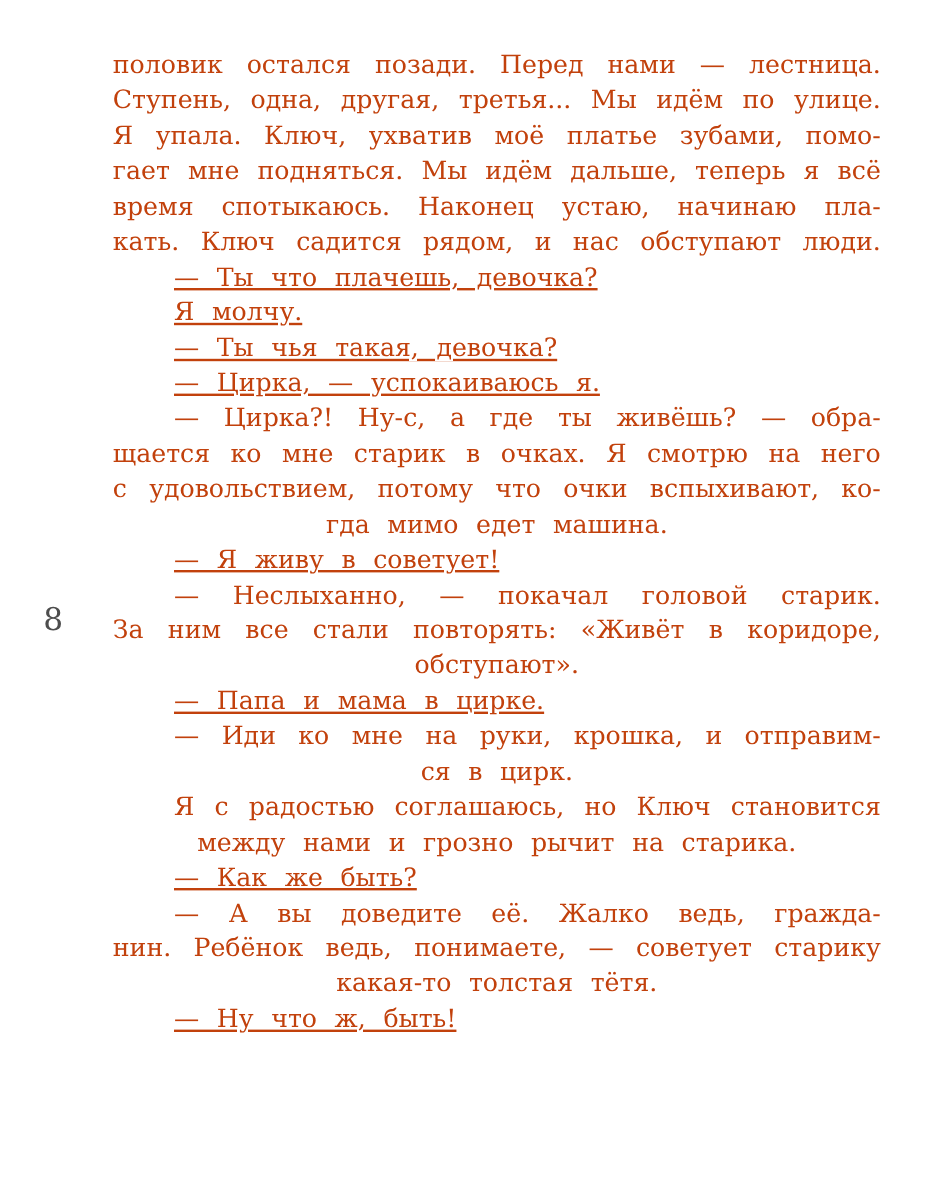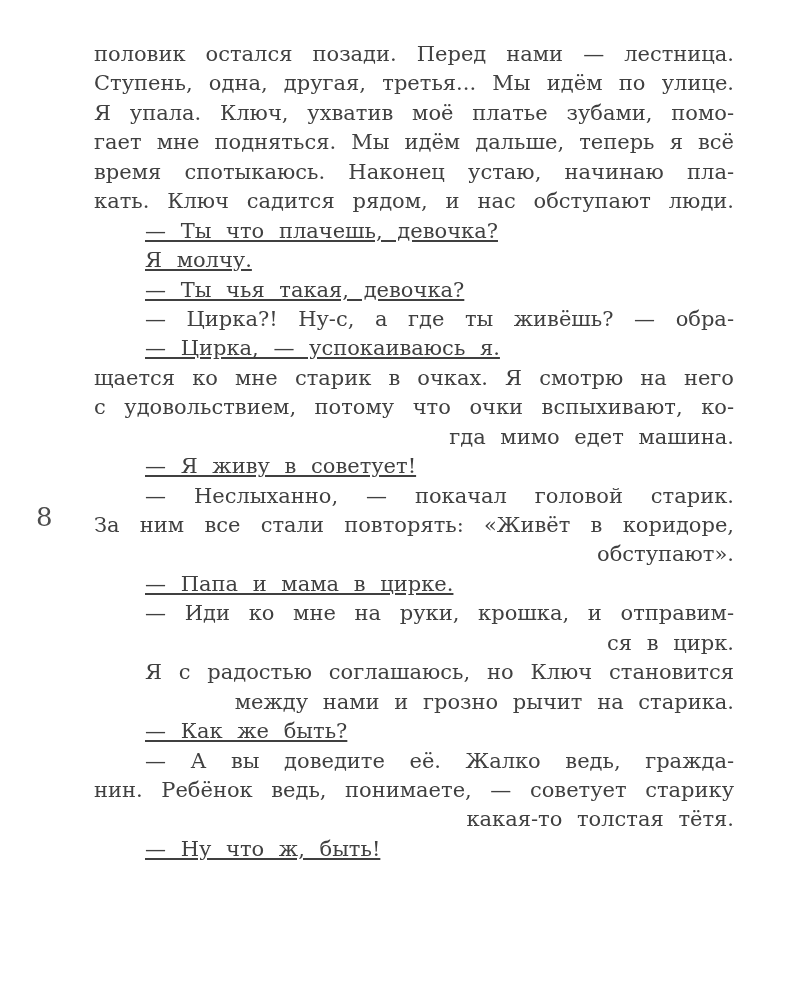--- a/index.html
+++ b/index.html
@@ -28,21 +28,21 @@
   .text-block {
     position: absolute;
     left: 94px;
     top: 40px;
     width: 640px;
   }
   .line {
     font-size: 21px;
     line-height: 29.45px;
     height: 29.45px;
-    color: #404040;
+    color: #c2410c;
     white-space: normal;
     overflow: visible;
   }
   
   .line.j {
     text-align: justify;
     text-align-last: justify;
   }
   
   .line.ij {
@@ -52,41 +52,41 @@
   }
   
   .line.il {
     padding-left: 51px;
     text-align: left;
     word-spacing: 8px;
     text-decoration: underline;
   }
   
   .line.l {
-    text-align: right;
+    text-align: center;
     word-spacing: 8px;
   }
 </style>
 </head>
 <body>
 
 <div class="page">
   <div class="page-number">8</div>
   <div class="text-block">
       <div class="line j">половик остался позади. Перед нами — лестница.</div>
       <div class="line j">Ступень, одна, другая, третья... Мы идём по улице.</div>
       <div class="line j">Я упала. Ключ, ухватив моё платье зубами, помо-</div>
       <div class="line j">гает мне подняться. Мы идём дальше, теперь я всё</div>
       <div class="line j">время спотыкаюсь. Наконец устаю, начинаю пла-</div>
       <div class="line j">кать. Ключ садится рядом, и нас обступают люди.</div>
       <div class="line il">— Ты что плачешь, девочка?</div>
       <div class="line il">Я молчу.</div>
       <div class="line il">— Ты чья такая, девочка?</div>
+      <div class="line il">— Цирка, — успокаиваюсь я.</div>
       <div class="line ij">— Цирка?! Ну-с, а где ты живёшь? — обра-</div>
-      <div class="line il">— Цирка, — успокаиваюсь я.</div>
       <div class="line j">щается ко мне старик в очках. Я смотрю на него</div>
       <div class="line j">с удовольствием, потому что очки вспыхивают, ко-</div>
       <div class="line l">гда мимо едет машина.</div>
       <div class="line il">— Я живу в советует!</div>
       <div class="line ij">— Неслыханно, — покачал головой старик.</div>
       <div class="line j">За ним все стали повторять: «Живёт в коридоре,</div>
       <div class="line l">обступают».</div>
       <div class="line il">— Папа и мама в цирке.</div>
       <div class="line ij">— Иди ко мне на руки, крошка, и отправим-</div>
       <div class="line l">ся в цирк.</div>

